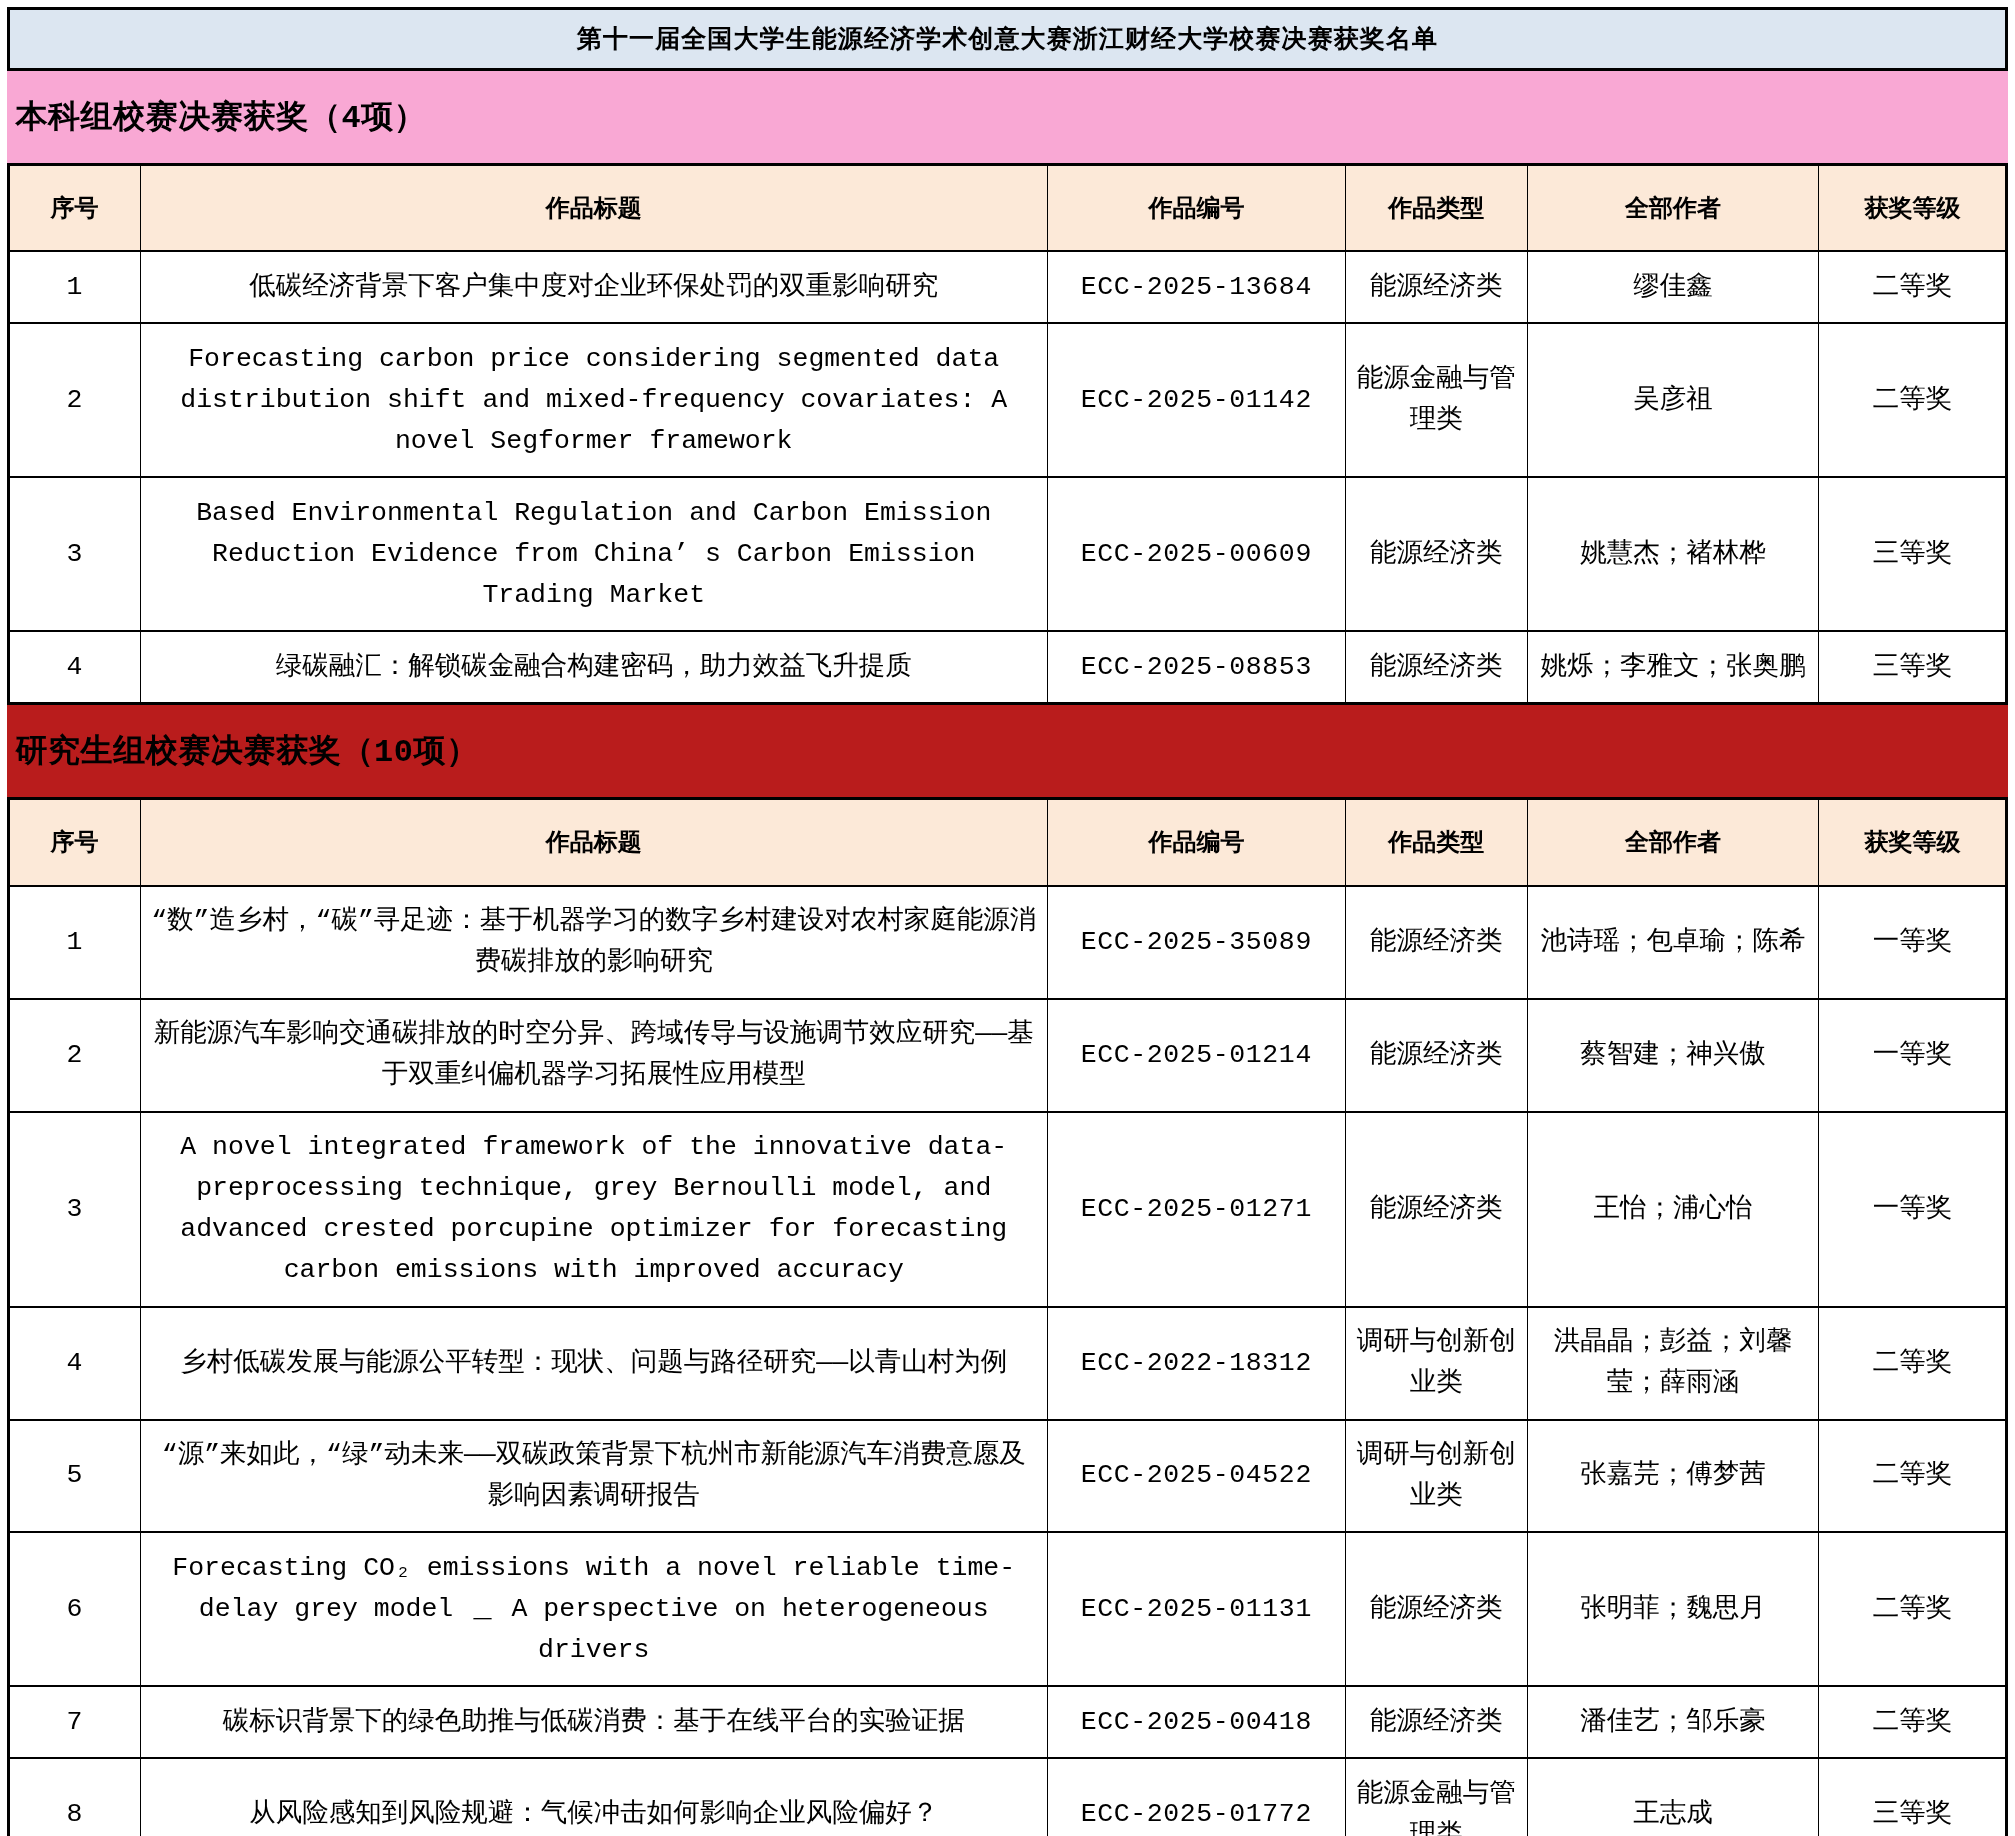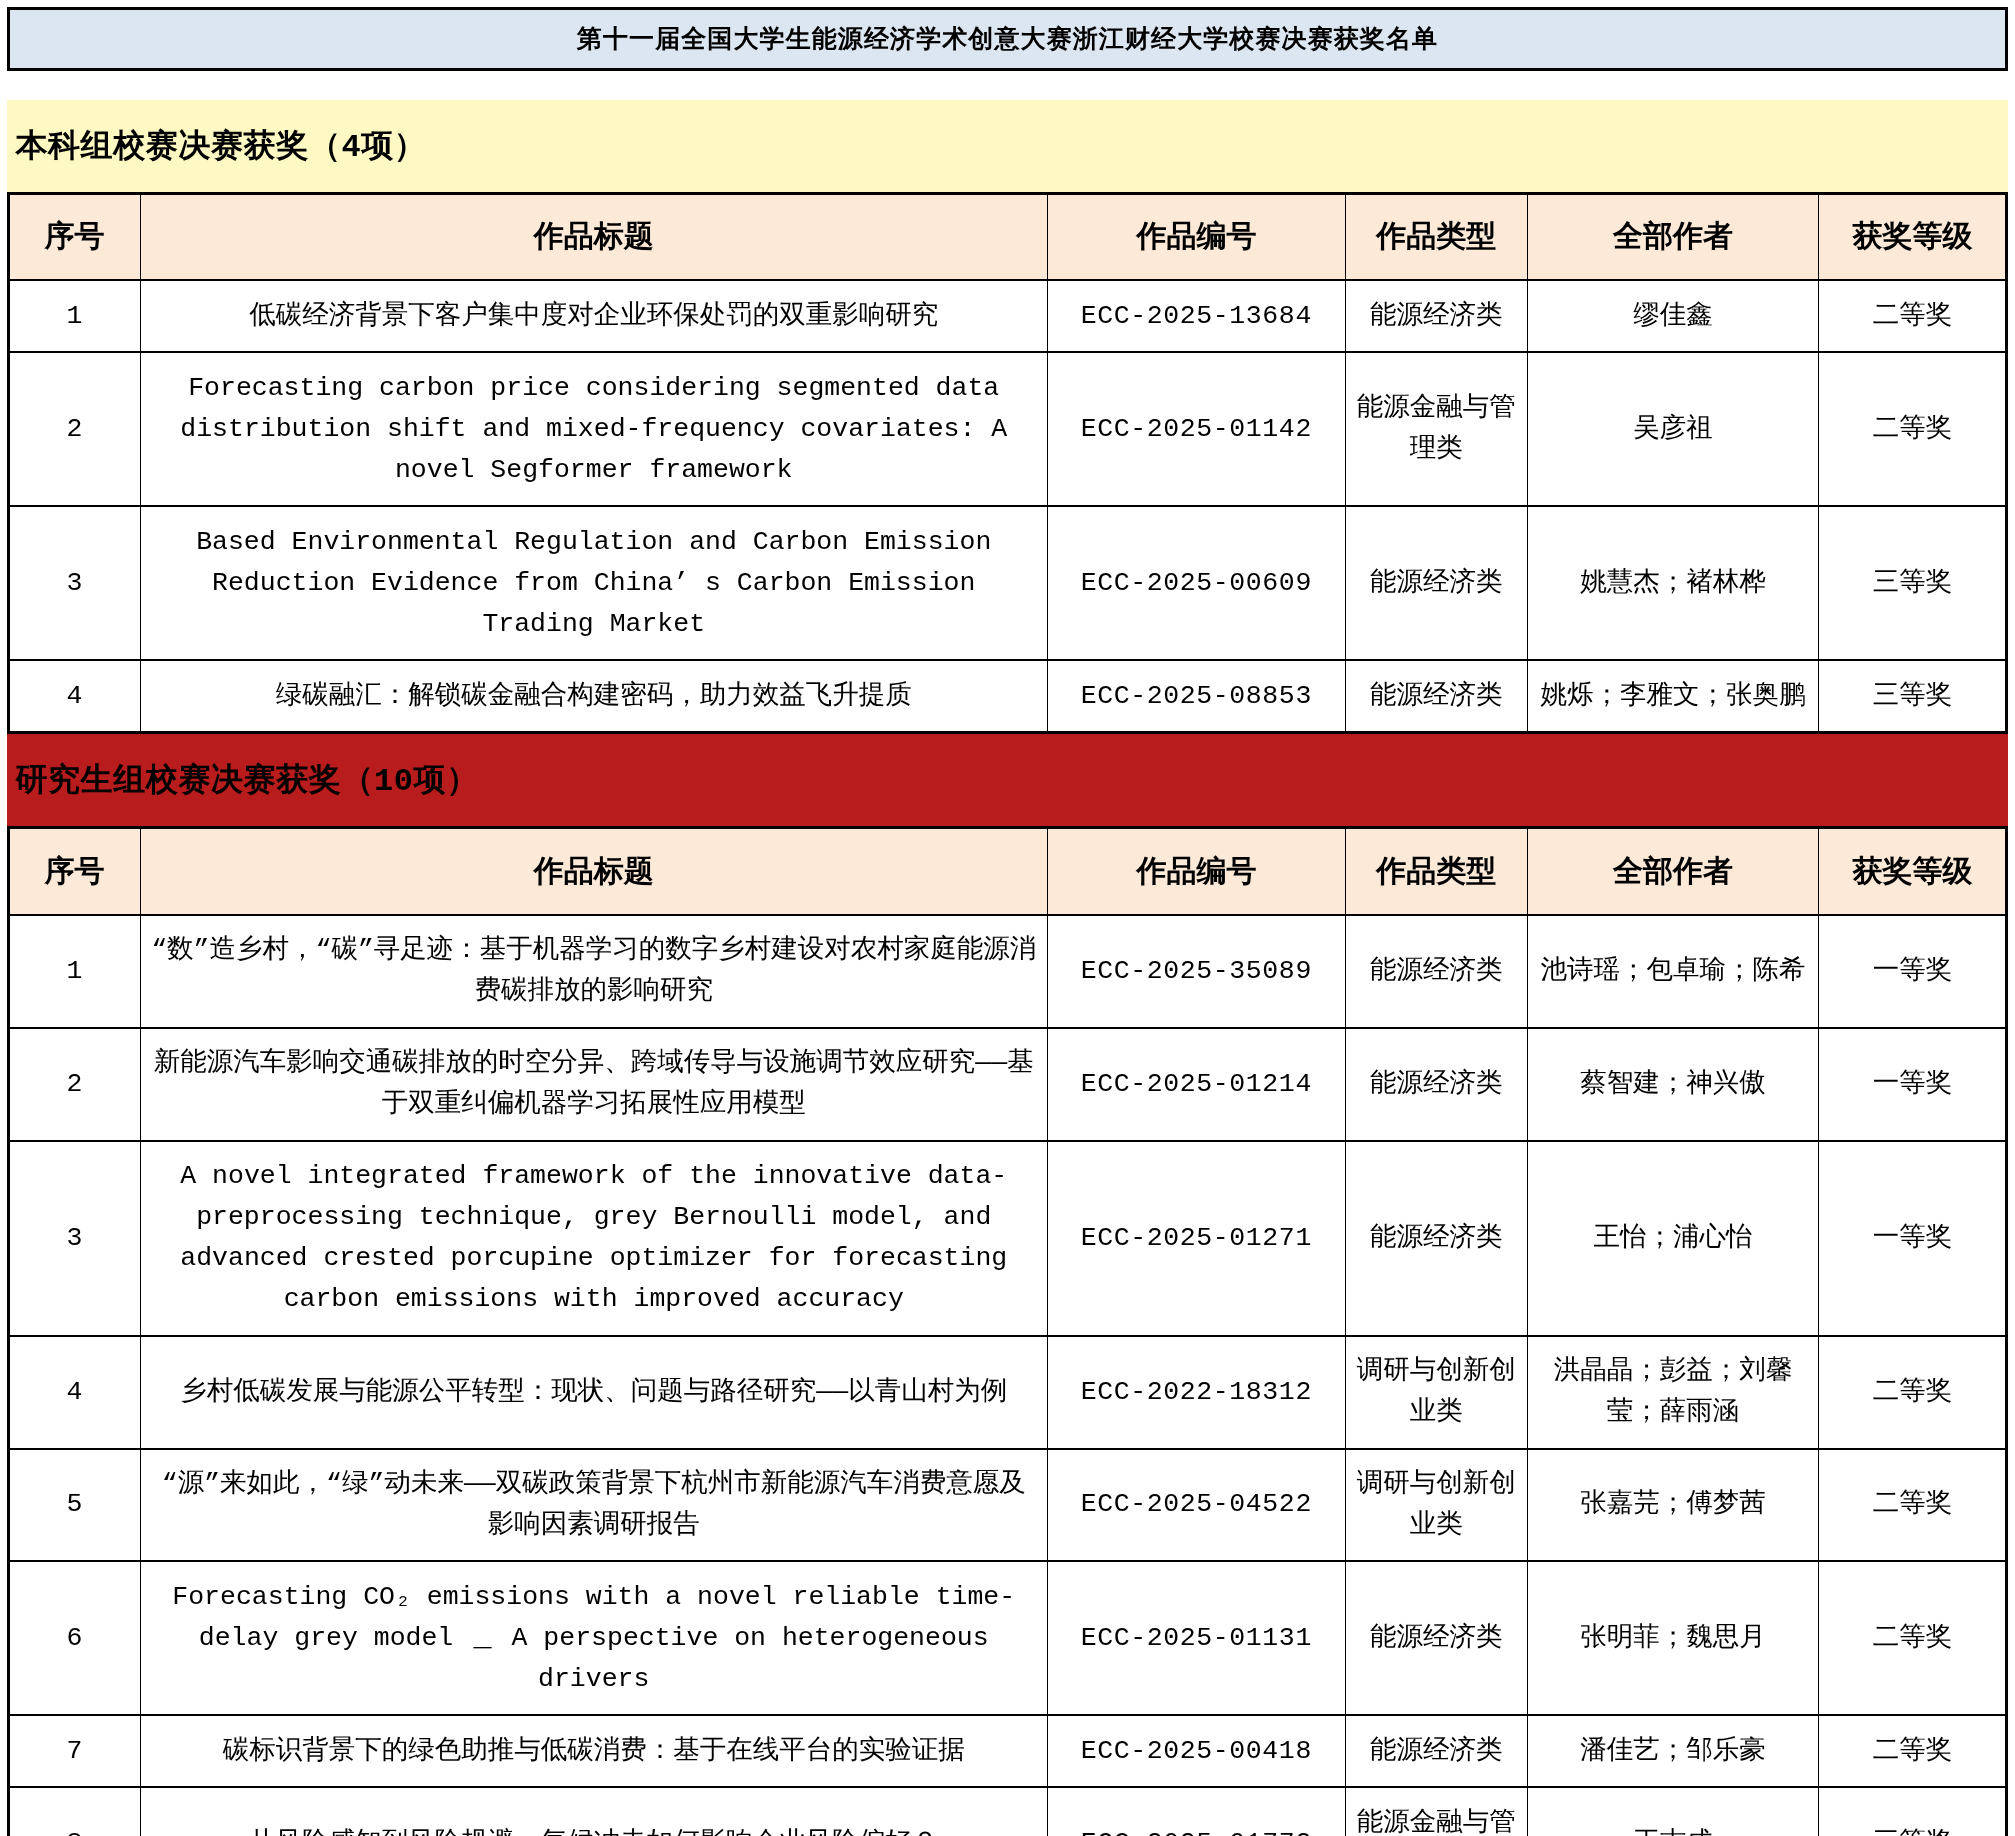--- a/index.html
+++ b/index.html
@@ -42,21 +42,21 @@
   table.awards th, table.awards td{
     border:1.7px solid #000;
     border-top-width:2.2px;border-bottom-width:2.2px;
     vertical-align:middle;
     text-align:center;
     word-wrap:break-word;
     overflow-wrap:break-word;
   }
   table.awards th{
     height:76px;
-    font-size:30px;font-weight:bold;
+    font-size:24px;font-weight:bold;
     padding:4.4px 5.5px;
     margin-top:36px;
   }
   table.awards td{
     font-size:26.5px;
     line-height:1.55;
     padding:14.4px 8.8px;
   }
   td.c-title{
     text-align:left;
@@ -75,21 +75,21 @@
 </style>
 </head>
 <body>
 
 <div class="sheet">
 
   <div class="title-block" style="background: rgb(220, 230, 241);">
     <span>第十一届全国大学生能源经济学术创意大赛浙江财经大学校赛决赛获奖名单</span>
   </div>
 
-  <div class="section-band" style="background: #fef9c3; margin-top: 29px;">
+  <div class="section-band" style="background: #f9a8d4;">
     <span>本科组校赛决赛获奖（4项）</span>
   </div>
 
   <table class="awards">
     <colgroup>
       <col class="w-no">
         <col class="w-title">
         <col class="w-code">
       <col class="w-type">
         <col class="w-authors">

